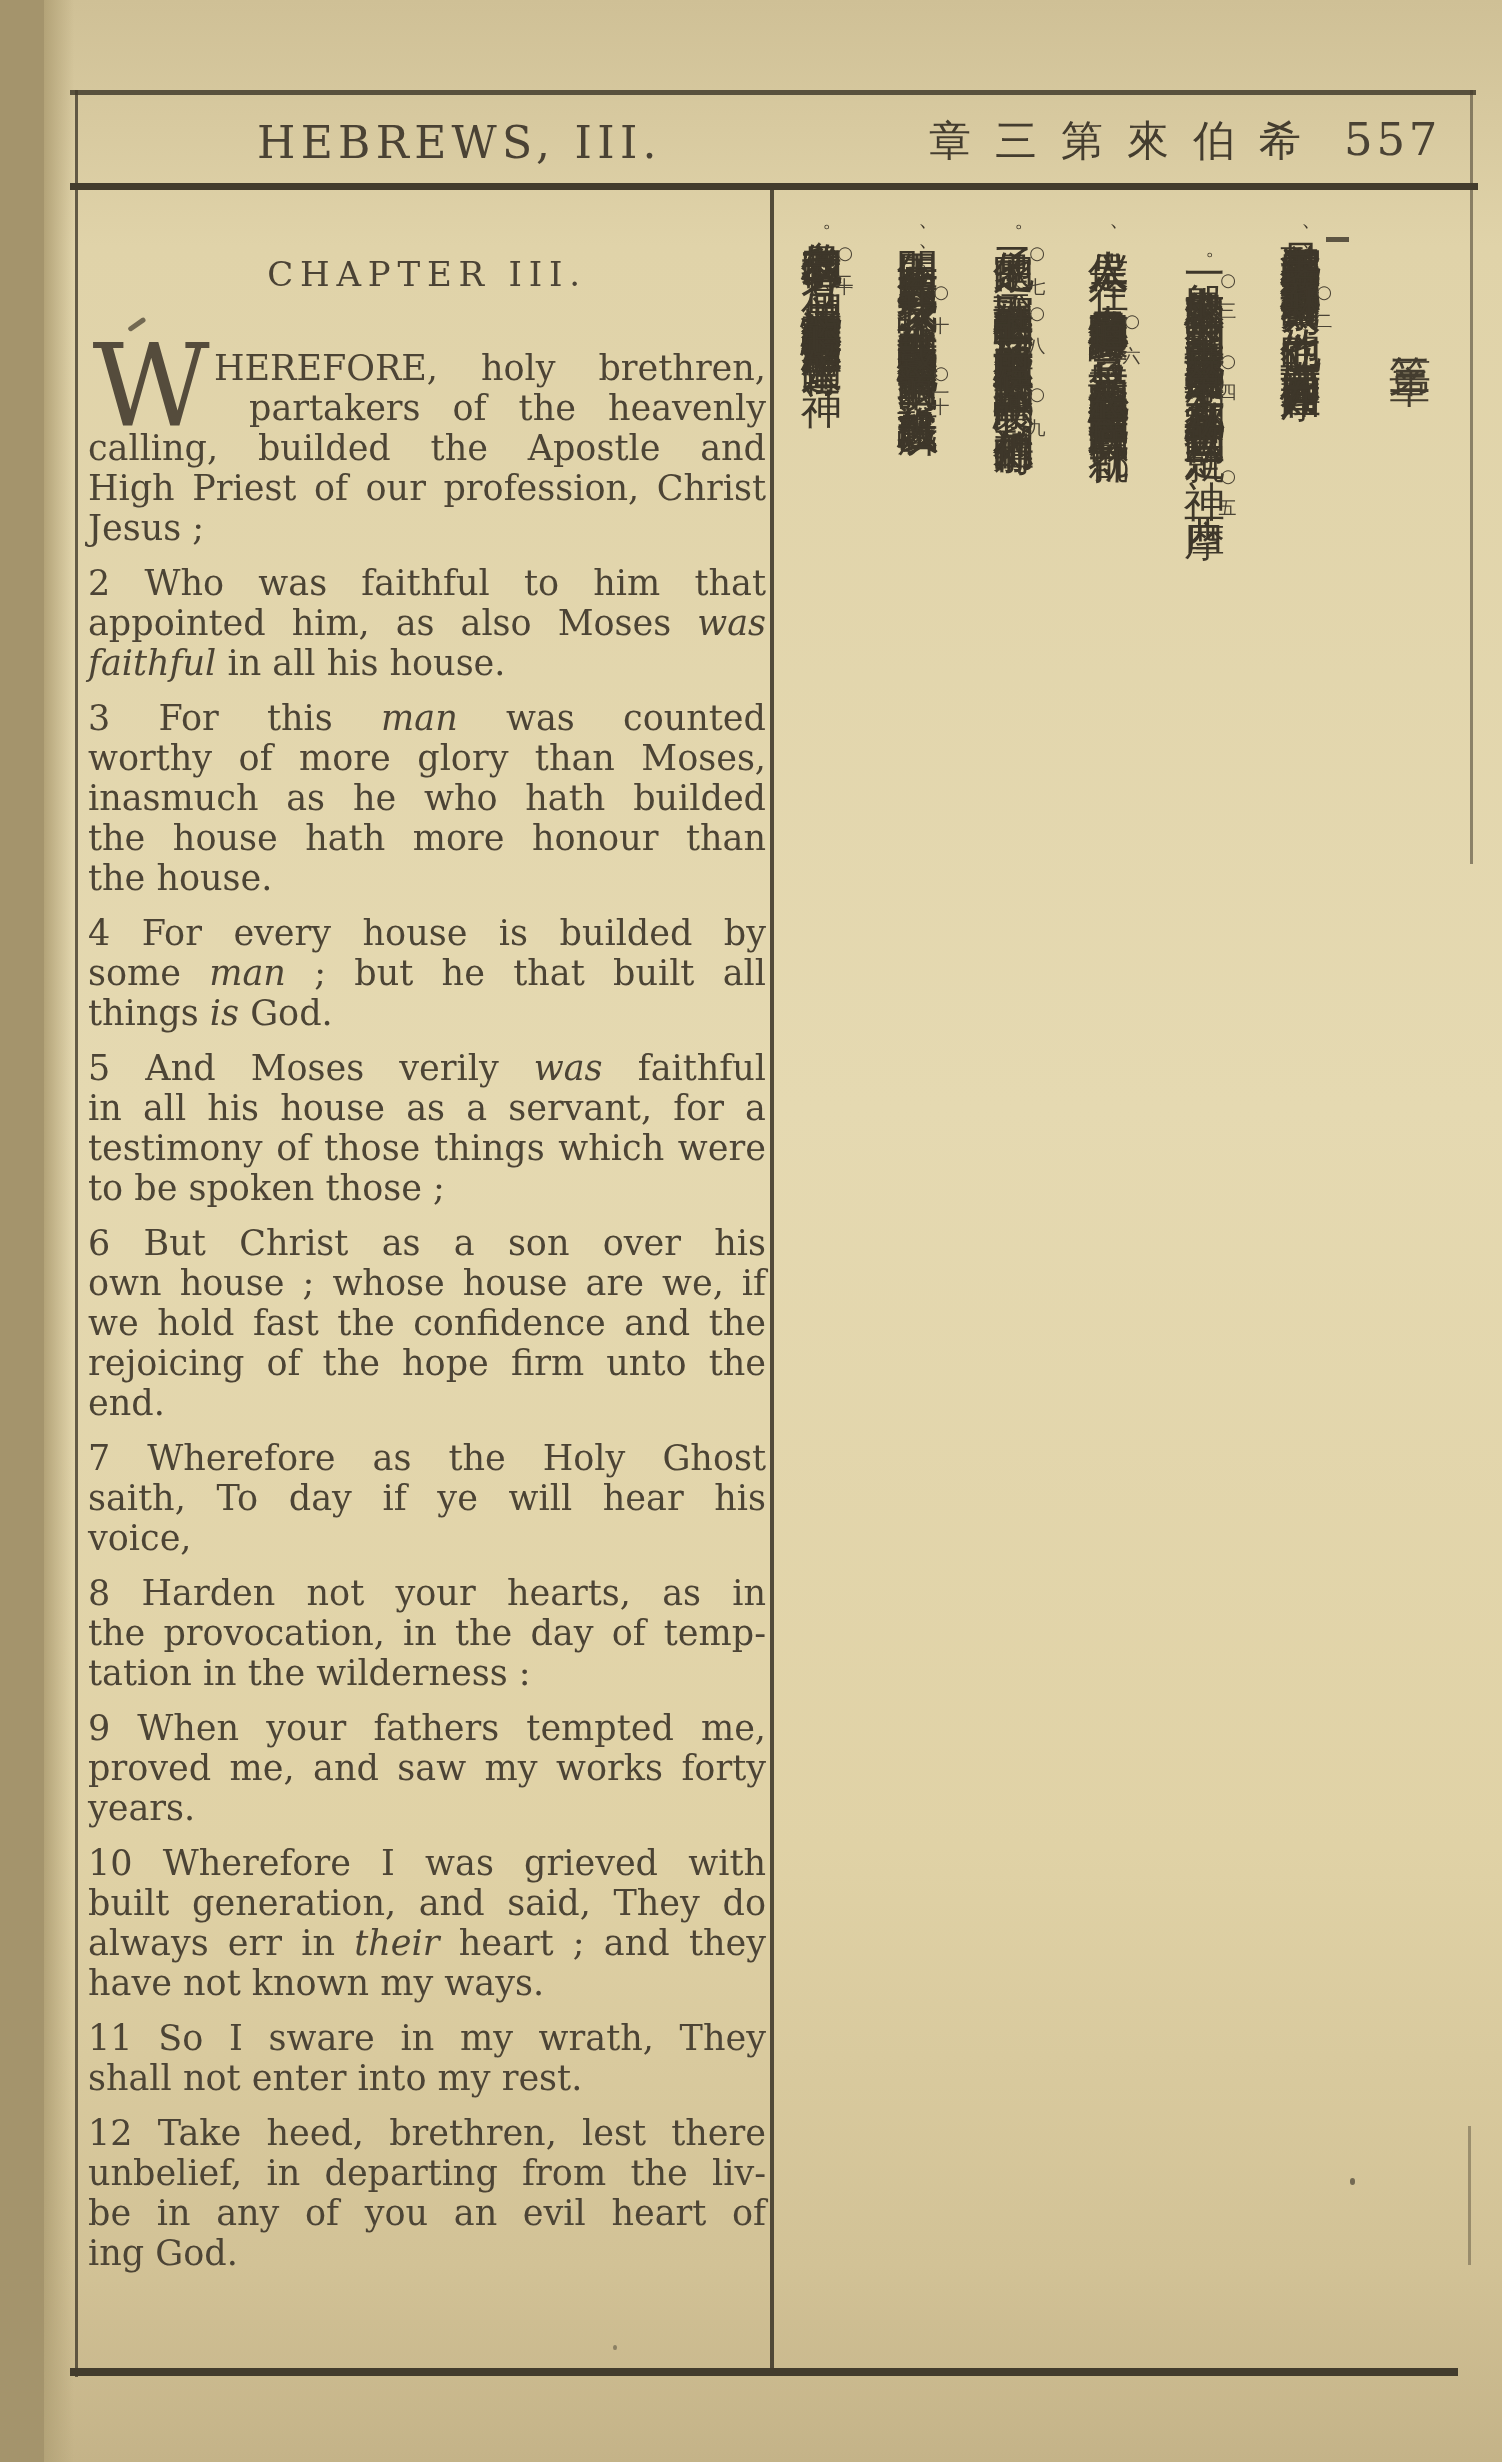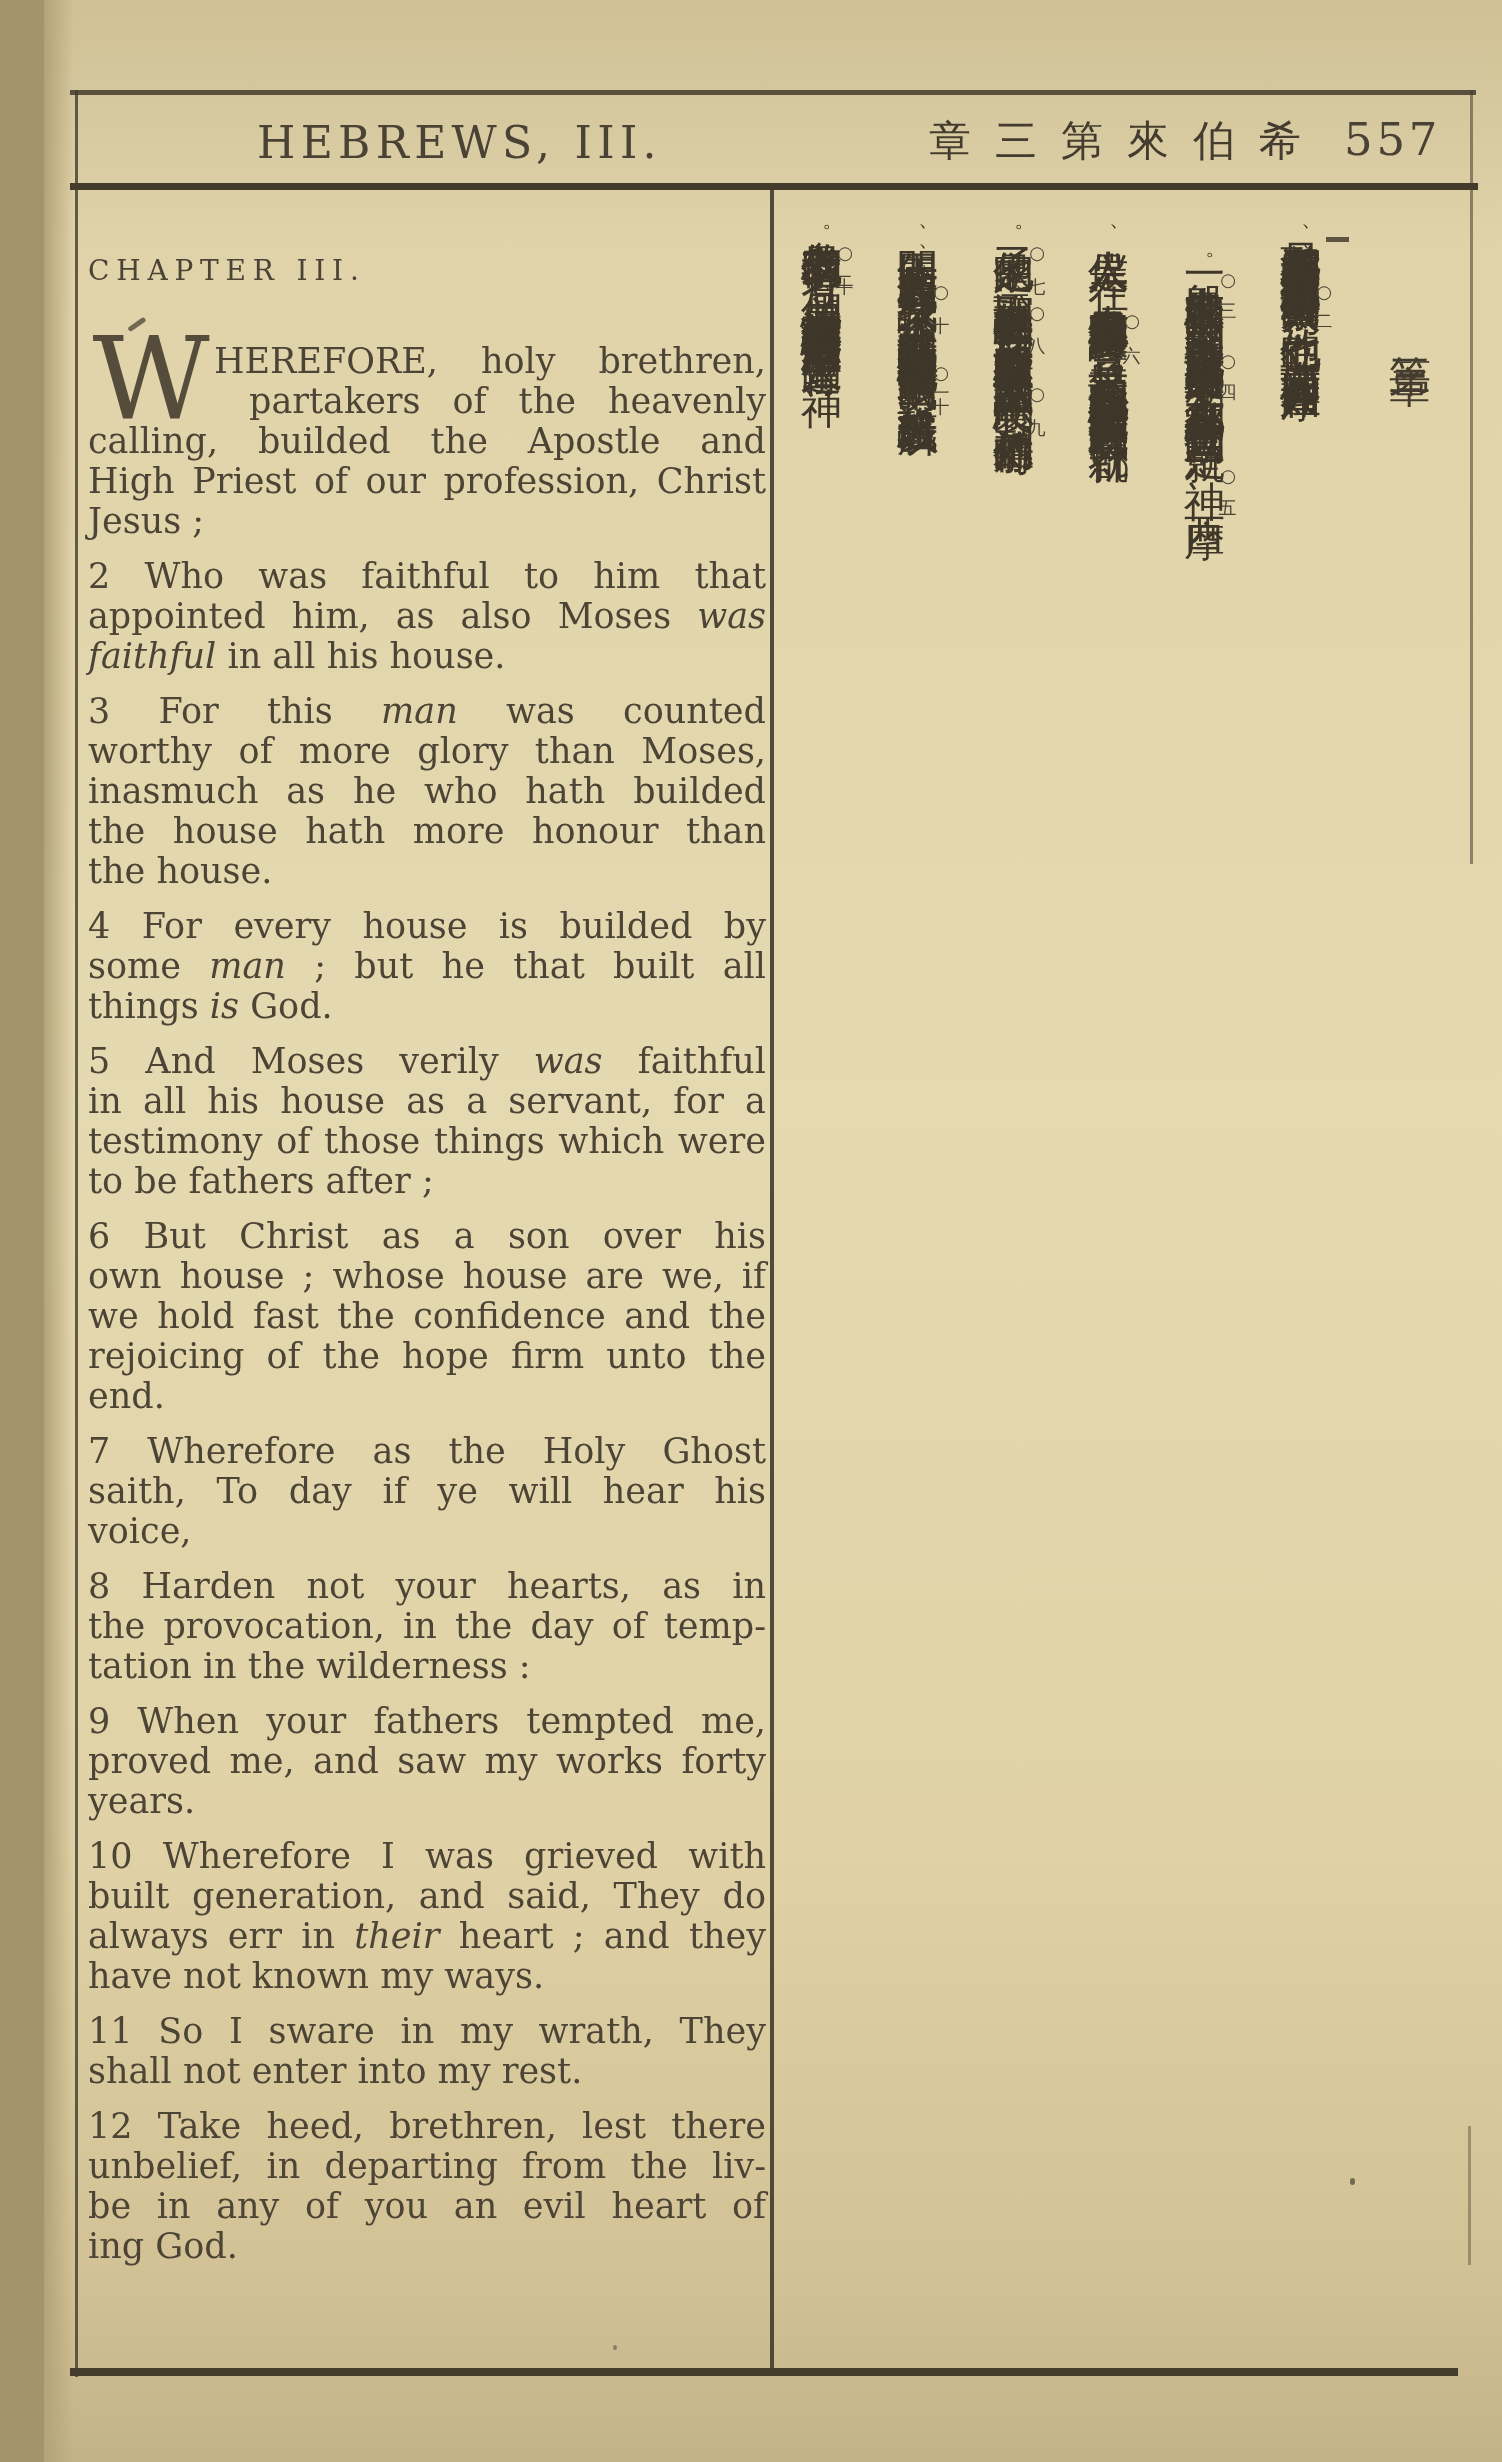--- a/index.html
+++ b/index.html
@@ -22,21 +22,21 @@
   .border-left{left:31px;top:90px;width:3px;height:2287px;opacity:.8;}
   .border-right-top{left:1426px;top:90px;width:3px;height:774px;opacity:.55;}
   .border-right-low{left:1424px;top:2126px;width:3px;height:139px;opacity:.4;}
   .divider{left:726px;top:189px;width:3.8px;height:2182px;opacity:.9;}
   
   .hdr-en{position:absolute;left:213px;top:117px;font-size:44px;letter-spacing:5.3px;color:#4a4234;}
   .hdr-zh{position:absolute;left:885px;top:113px;font-size:42px;letter-spacing:24px;color:#443d2f;white-space:nowrap;}
   .hdr-num{position:absolute;left:1300px;top:113px;font-size:45px;letter-spacing:3.8px;color:#4a4234;}
   
   .english{position:absolute;left:44px;top:254px;width:678px;}
-  .en-heading{font-size:28px;letter-spacing:6.8px;margin:0 0 54px 0;font-weight:normal;color:#4b4335;}
+  .en-heading{font-size:34px;letter-spacing:6.8px;text-align:center;margin:0 0 54px 0;font-weight:normal;color:#4b4335;}
   .para{margin:0 0 15px 0;position:relative;font-size:35px;line-height:40px;}
   .line{text-align:justify;text-align-last:justify;}
   .para .line:last-child{text-align-last:left;}
   .para i{font-style:italic;}
   .para.has-dropcap .line:nth-child(2){padding-left:126px;}
   .para.has-dropcap .line:nth-child(3){padding-left:161px;}
   .dropcap{position:absolute;left:4.5px;top:-4.5px;font-size:114px;line-height:83px;color:#554c3c;}
   
   .cn-col{
     position:absolute;top:222px;height:2126px;width:93px;
@@ -100,21 +100,21 @@
         </div>
         <div class="para">
           <div class="line">4 For every house is builded by</div>
           <div class="line">some <i>man</i> ; but he that built all</div>
           <div class="line">things <i>is</i> God.</div>
         </div>
         <div class="para">
           <div class="line">5 And Moses verily <i>was</i> faithful</div>
           <div class="line">in all his house as a servant, for a</div>
           <div class="line">testimony of those things which were</div>
-          <div class="line">to be fathers after ;</div>
+          <div class="line">to be spoken those ;</div>
         </div>
         <div class="para">
           <div class="line">6 But Christ as a son over his</div>
           <div class="line">own house ; whose house are we, if</div>
           <div class="line">we hold fast the confidence and the</div>
           <div class="line">rejoicing of the hope firm unto the</div>
           <div class="line">end.</div>
         </div>
         <div class="para">
           <div class="line">7 Wherefore as the Holy Ghost</div>

